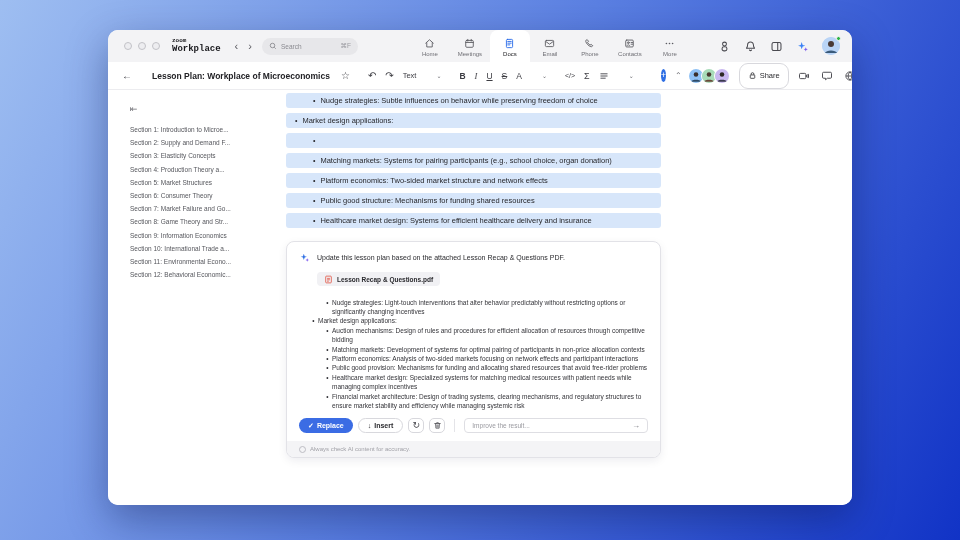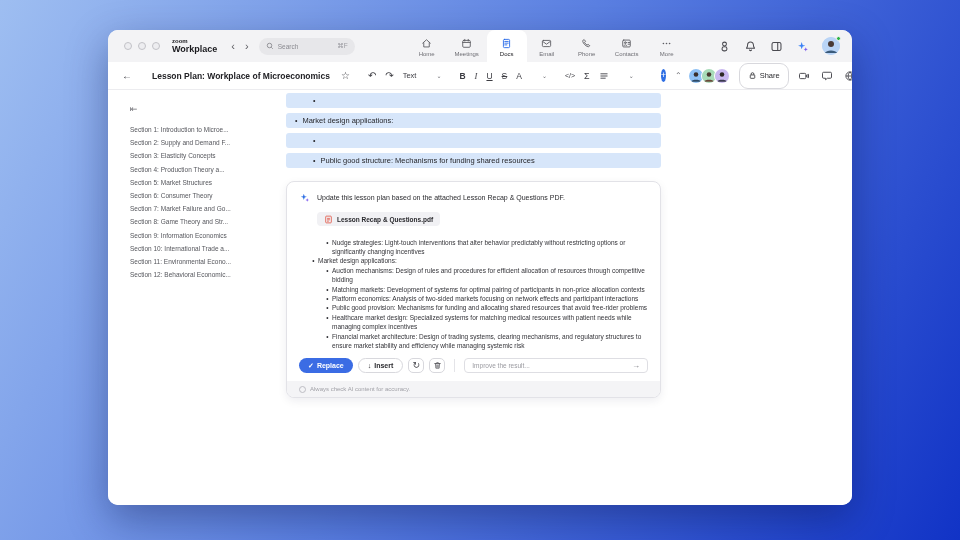--- a/index.html
+++ b/index.html
@@ -19,21 +19,21 @@
     display:flex; flex-direction:column; overflow:hidden;
   }
 
   
   .titlebar {
     height:32px; background:#f3f3f5; display:flex; align-items:center;
     padding:0 12px 0 16px; flex:none; position:relative;
   }
   .traffic { display:flex; gap:6px; margin-right:12px; }
   .traffic span { width:8px; height:8px; border-radius:50%; border:1px solid #c2c2c7; background:#ededf0; }
-  .brand { line-height:1; margin-right:14px; }
+  .brand { line-height:1; margin-right:14px;font-family:Liberation Mono, monospace; }
   .brand .z { font-size:6px; font-weight:bold; color:#1a1a1e; display:block; }
   .brand .w { font-size:9px; font-weight:bold; color:#1a1a1e; display:block; margin-top:1px; }
   .navchev { display:flex; gap:10px; color:#5c5c62; font-size:11px; margin-right:10px; }
   .navchev span { cursor:default; }
   .searchpill {
     width:96px; height:17px; background:#e7e7ea; border-radius:9px;
     display:flex; align-items:center; padding:0 7px; gap:4px; color:#8a8a90; font-size:6.5px;
   }
   .searchpill .sc { margin-left:auto; font-size:6.5px; color:#9a9aa0; }
   .tabs { display:flex; align-items:stretch; height:32px; margin-left:52px; }
@@ -360,31 +360,44 @@
           <div class="outline-item">Section 10: International Trade a...</div>
           <div class="outline-item">Section 11: Environmental Econo...</div>
           <div class="outline-item">Section 12: Behavioral Economic...</div>
         </div>
     </div>
 
     <div class="docarea">
       <div>
           <div class="hl-row lv2">
             <span class="b">•</span>
+            <span>Nudge strategies: Subtle influences on behavior while preserving freedom of choice</span>
           </div>
           <div class="hl-row lv1">
             <span class="b">•</span>
             <span>Market design applications:</span>
           </div>
           <div class="hl-row lv2">
             <span class="b">•</span>
           </div>
           <div class="hl-row lv2">
             <span class="b">•</span>
+            <span>Matching markets: Systems for pairing participants (e.g., school choice, organ donation)</span>
+          </div>
+          <div class="hl-row lv2">
+            <span class="b">•</span>
+            <span>Platform economics: Two-sided market structure and network effects</span>
+          </div>
+          <div class="hl-row lv2">
+            <span class="b">•</span>
             <span>Public good structure: Mechanisms for funding shared resources</span>
+          </div>
+          <div class="hl-row lv2">
+            <span class="b">•</span>
+            <span>Healthcare market design: Systems for efficient healthcare delivery and insurance</span>
           </div>
         </div>
 
       <div class="ai-panel">
         <div class="ai-body">
           <div class="ai-prompt">
             <svg class="ai-spark" viewBox="0 0 16 16" fill="#2f6fe4" stroke="none">
                 <path d="M7 2.5 8.2 6 11.5 7 8.2 8 7 11.5 5.8 8 2.5 7l3.3-1z"></path>
                 <path d="M12 9l.7 1.8 1.8.7-1.8.7-.7 1.8-.7-1.8-1.8-.7 1.8-.7z" fill="#7c5cf0"></path>
               </svg>

